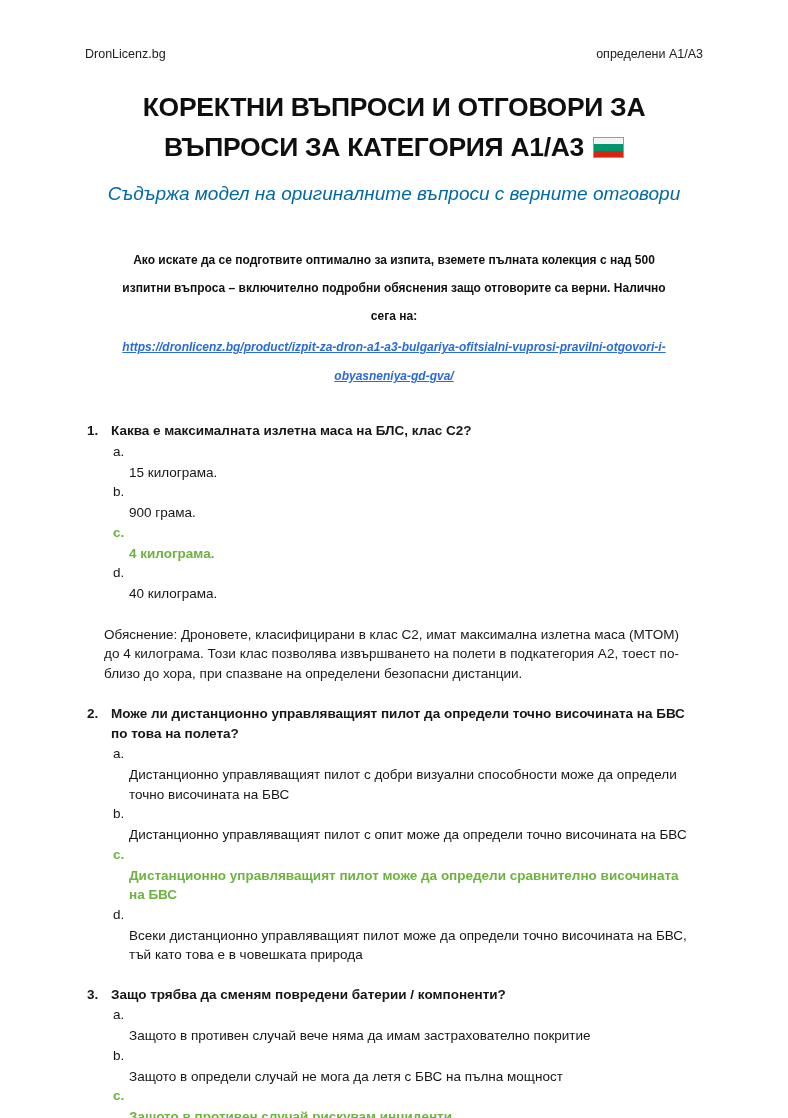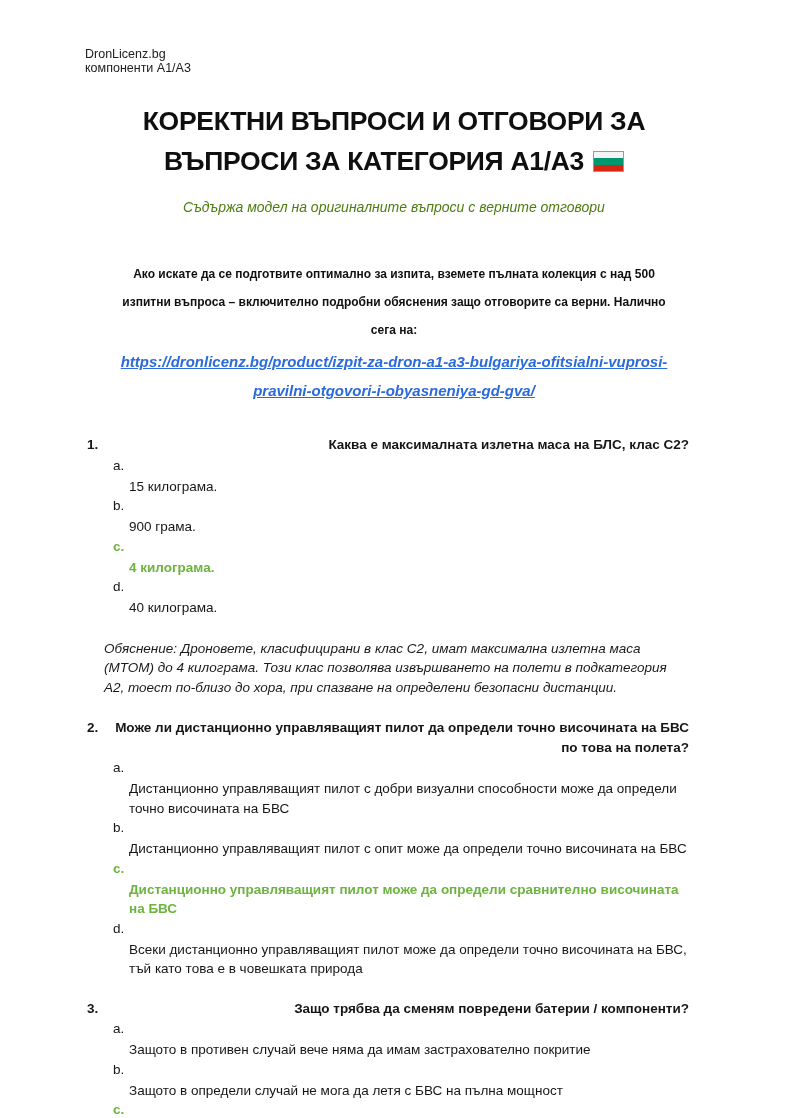--- a/index.html
+++ b/index.html
@@ -8,21 +8,21 @@
     background: #ffffff;
     font-family: "Liberation Sans", sans-serif;
     color: #1c1c1c;
     overflow: hidden;
   }
   .page { padding: 47px 85px 0 85px; box-sizing: border-box; }
 
   
   .doc-header {
     display: flex; justify-content: space-between; align-items: baseline;
-    font-size: 12.5px; color: #202020; flex-direction: column;
+    font-size: 12.5px; color: #202020;
   }
 
   
   .title {
     margin: 26px 0 16px 0;
     text-align: center;
     font-size: 26.5px; line-height: 40px;
     font-weight: bold; color: #0f0f0f;
     letter-spacing: -0.3px;
   }
@@ -34,72 +34,71 @@
   }
   .flag span { display: block; width: 100%; height: 33.33%; }
   .f-white { background: #f4f4f4; }
   .f-green { background: #00966e; }
   .f-red   { background: #d62612; }
 
   .subtitle {
     margin: 13px 0 0 0;
     text-align: center;
     font-style: italic;
-    font-size: 14px; line-height: 21px;
-    color: #4d7c0f;
+    font-size: 19px; line-height: 21px;
+    color: #0369a1;
   }
 
   
   .promo {
     width: 545px;
     margin: 42px auto 0 auto;
     text-align: center;
     font-weight: bold; 
     font-size: 12px; line-height: 28px;
     color: #101010;
   }
   .link-wrap {
     width: 560px;
     margin: 3px auto 0 auto;
     text-align: center;
-    font-size: 15px; line-height: 29px;
+    font-size: 12px; line-height: 29px;
   }
   .promo-link {
     font-weight: bold; font-style: italic;
     text-decoration: underline;
     color: #2a6ada;
     overflow-wrap: break-word;
     cursor: pointer;
   }
 
   
   .questions { margin-top: 30px; font-size: 13.5px; line-height: 19.5px; color: #161616; }
   .question { margin-bottom: 20px; }
   .q-title { display: flex; font-weight: bold; margin-bottom: 1px; }
   .q-num  { flex: 0 0 26px; padding-left: 2px; box-sizing: border-box; }
-  .q-text { flex: 1; padding-right: 14px; text-align: right; }
+  .q-text { flex: 1; padding-right: 14px; }
   .option { display: flex; margin-left: 28px; }
   .o-letter { flex: 0 0 16px; }
   .o-text { flex: 1; padding-right: 6px; margin-top: 21px; }
   .option.correct { color: #6cb33f; font-weight: bold; }
   .explanation {
     margin: 21px 20px 21px 19px;
-    font-style: italic;
     line-height: 19.5px;
     color: #1a1a1a;
   }
 </style>
 </head>
 <body>
 
 <div class="page">
 
   <div class="doc-header">
     <span>DronLicenz.bg</span>
-    <span>компоненти A1/A3</span>
+    <span>определени A1/A3</span>
   </div>
 
   <h1 class="title">
     <span>КОРЕКТНИ ВЪПРОСИ И ОТГОВОРИ ЗА</span><br>
     <span>ВЪПРОСИ ЗА КАТЕГОРИЯ A1/A3</span><span class="flag"><span class="f-white"></span><span class="f-green"></span><span class="f-red"></span></span>
   </h1>
 
   <p class="subtitle">Съдържа модел на оригиналните въпроси с верните отговори</p>
 
   <p class="promo">Ако искате да се подготвите оптимално за изпита, вземете пълната колекция с над 500 изпитни въпроса – включително подробни обяснения защо отговорите са верни. Налично сега на:</p>

